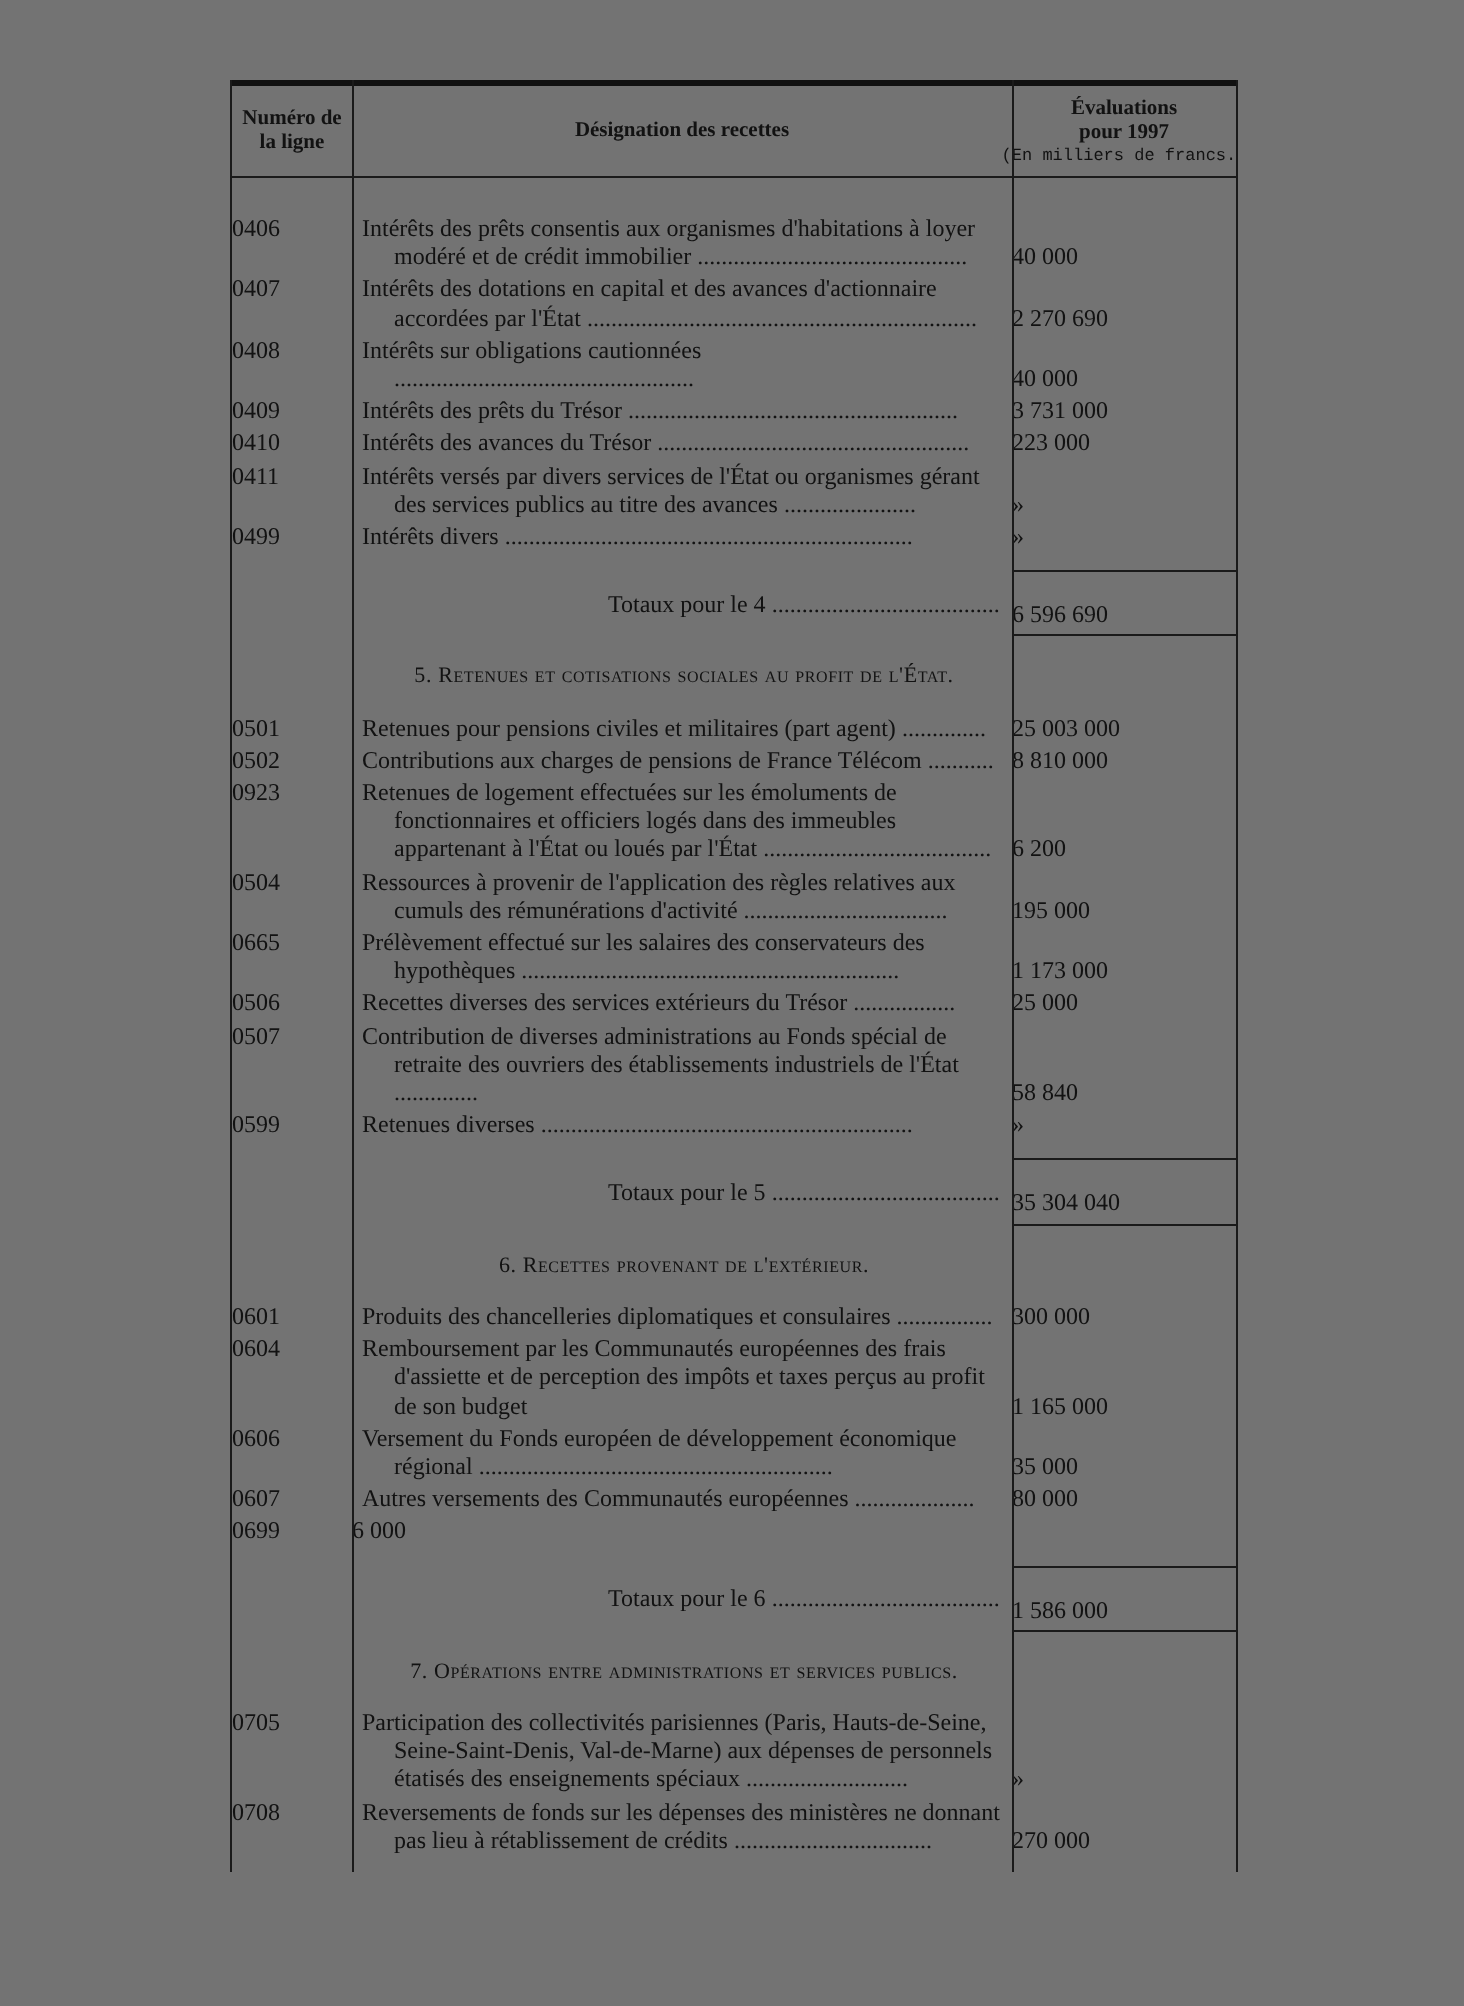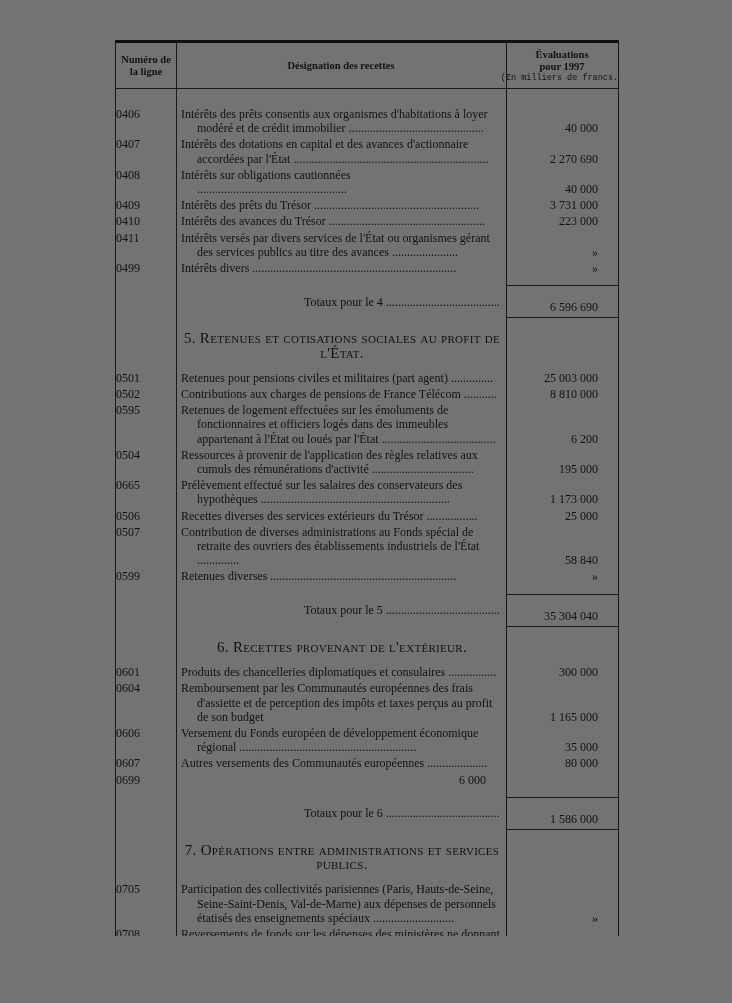--- a/index.html
+++ b/index.html
@@ -80,21 +80,20 @@
   }
   .desig {
     padding: 0 3px 0 5px;
     overflow: hidden;
   }
   .desig .inner {
     padding-left: 16px;
     text-indent: -16px;
   }
   .amt {
-    text-align: right;
     padding-right: 20px;
     white-space: nowrap;
     align-self: end;
   }
 
   .row.total {
     margin-top: 10px;
     margin-bottom: 10px;
     align-items: center;
   }
@@ -118,21 +117,21 @@
   }
 
   .row.section {
     margin-top: 13px;
     margin-bottom: 11px;
   }
   .row.section .desig {
     text-align: center;
     font-variant: small-caps;
     letter-spacing: 0.3px;
-    font-size: 15px;
+    font-size: 11px;
   }
 </style>
 </head>
 <body>
 
 <div class="page">
   <div class="table">
     <div class="vline v1"></div>
     <div class="vline v2"></div>
 
@@ -219,21 +218,21 @@
     <div class="amt">25 003 000</div>
   </div>
         <div class="row item">
     <div class="num">0502</div>
     <div class="desig">
       <div class="inner"><span class="txt">Contributions aux charges de pensions de France Télécom</span> <span class="dots">...........</span></div>
     </div>
     <div class="amt">8 810 000</div>
   </div>
         <div class="row item">
-    <div class="num">0595</div>
+    <div class="num">0923</div>
     <div class="desig">
       <div class="inner"><span class="txt">Retenues de logement effectuées sur les émoluments de fonctionnaires et officiers logés dans des immeubles appartenant à l'État ou loués par l'État</span> <span class="dots">......................................</span></div>
     </div>
     <div class="amt">6 200</div>
   </div>
         <div class="row item">
     <div class="num">0504</div>
     <div class="desig">
       <div class="inner"><span class="txt">Ressources à provenir de l'application des règles relatives aux cumuls des rémunérations d'activité</span> <span class="dots">..................................</span></div>
     </div>

